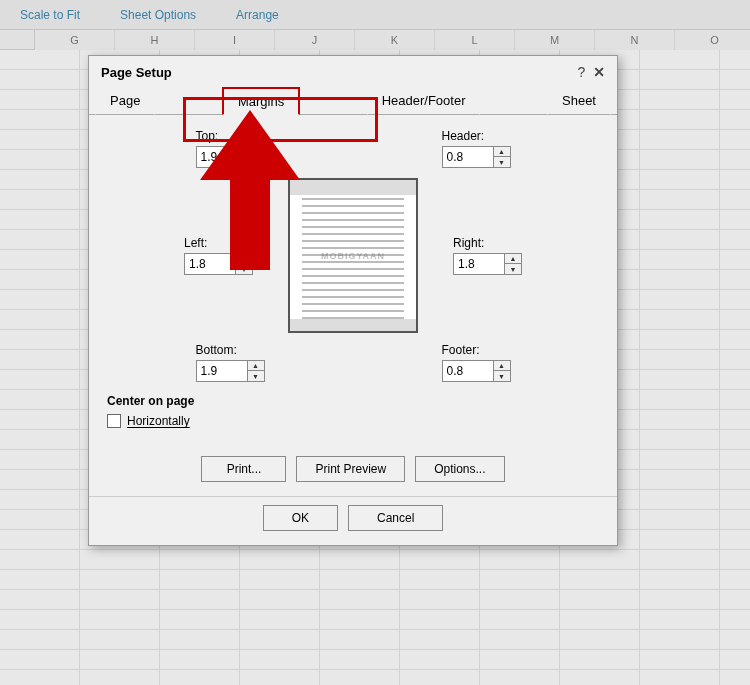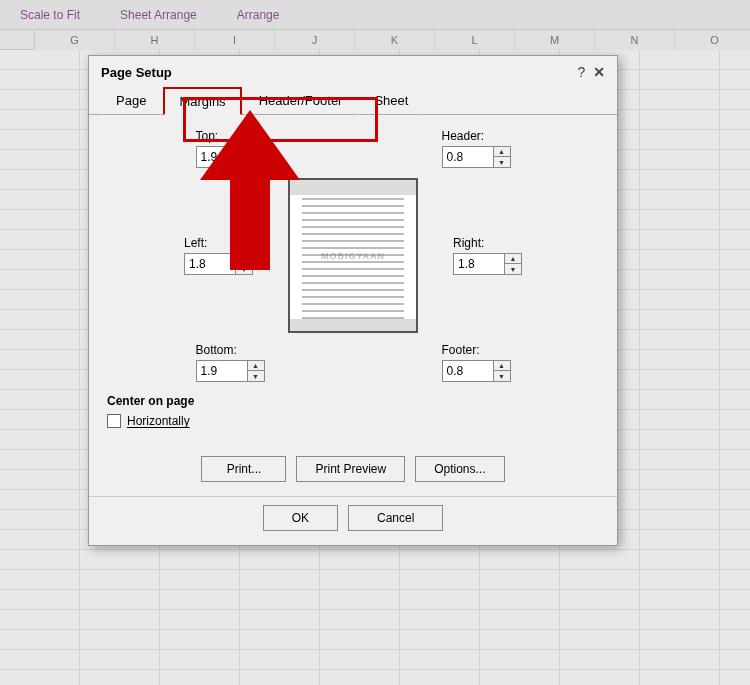--- a/index.html
+++ b/index.html
@@ -29,21 +29,21 @@
       background: #f0f0f0;
       border-bottom: 1px solid #ccc;
       display: flex;
       align-items: center;
       padding: 0 20px;
       gap: 40px;
     }
 
     .ribbon-item {
       font-size: 12px;
-      color: #701a75;
+      color: #0369a1;
     }
 
     
     .grid-container {
       position: absolute;
       top: 30px; left: 0; right: 0; bottom: 0;
     }
 
     .grid-rows {
       position: absolute;
@@ -113,24 +113,25 @@
     .dialog-close {
       font-size: 14px;
       color: #444;
       cursor: pointer;
       font-weight: bold;
     }
 
     
     .tabs-container {
       display: flex;
-      padding: 0 12px;
+      padding: 0 6px;
       border-bottom: 1px solid #aaa;
       background: #f0f0f0;
       gap: 2px;
+      justify-content: space-between;
     }
 
     .tab {
       padding: 5px 14px;
       font-size: 13px;
       cursor: pointer;
       border: 1px solid transparent;
       position: relative;
       top: 1px;
       background: #f0f0f0;
@@ -411,21 +412,21 @@
       top: 0; left: 0;
     }
   </style>
 </head>
 <body>
 
 <div class="spreadsheet-bg">
 
   <div class="ribbon-area">
     <span class="ribbon-item">Scale to Fit</span>
-    <span class="ribbon-item">Sheet Arrange</span>
+    <span class="ribbon-item">Sheet Options</span>
     <span class="ribbon-item">Arrange</span>
   </div>
 
   <div class="grid-container">
     <div class="header-row-num"></div>
     <div class="col-letters">
       <div class="col-letter">G</div>
       <div class="col-letter">H</div>
       <div class="col-letter">I</div>
       <div class="col-letter">J</div>

